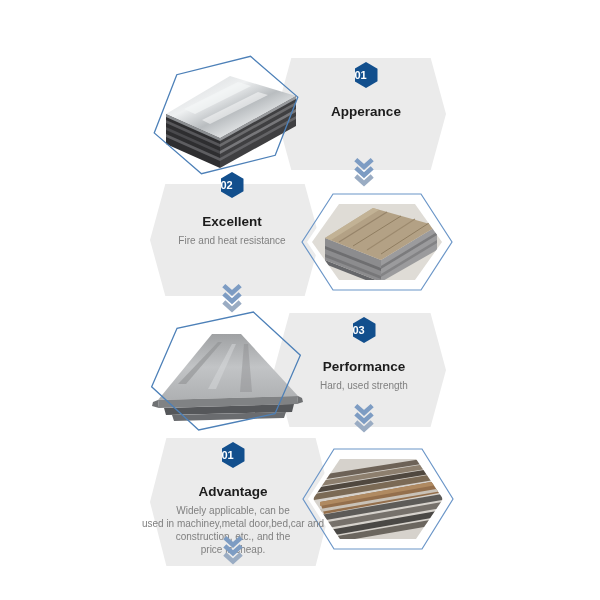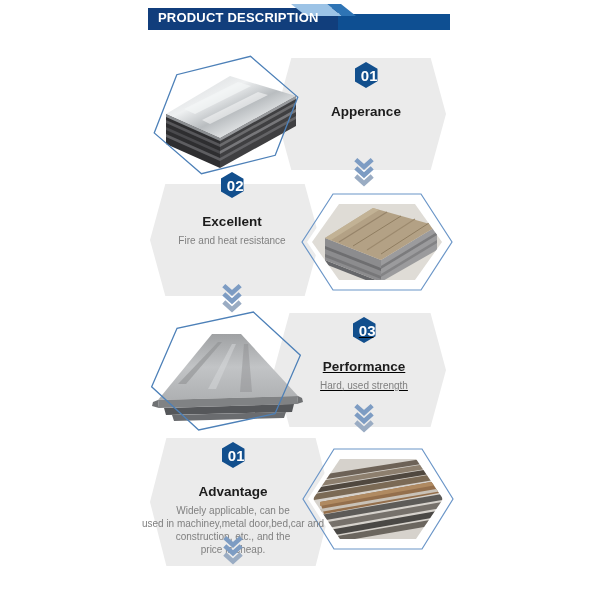--- a/index.html
+++ b/index.html
@@ -24,26 +24,26 @@
   }
   .p1{left:276px;top:58px;width:170px;height:112px;}
   .p2{left:150px;top:184px;width:170px;height:112px;}
   .p3{left:274px;top:313px;width:172px;height:114px;}
   .p4{left:150px;top:438px;width:182px;height:128px;}
 
   
   .sec-content{z-index:3;display:flex;flex-direction:column;align-items:center;text-align:center;}
   .c1{left:266px;top:62px;width:200px;}
   .c2{left:132px;top:172px;width:200px;}
-  .c3{left:264px;top:317px;width:200px;text-decoration:underline;}
+  .c3{left:264px;top:317px;width:200px;}
   .c4{left:133px;top:442px;width:200px;}
   .badge{
     width:23px;height:26px;background:#124f8d;color:#ffffff;
-    display:flex;align-items:center;justify-content:flex-end;
-    font-size:15px;font-weight:bold;
+    display:flex;align-items:center;justify-content:flex-start;
+    font-size:11px;font-weight:bold;
     clip-path:polygon(50% 0,100% 26%,100% 74%,50% 100%,0 74%,0 26%);
   }
   .sec-title{margin-top:16px;font-size:13.5px;font-weight:bold;color:#1c1c1c;}
   .sec-body{
     margin-top:5px;font-size:10px;line-height:13px;color:#808080;
     white-space:pre-line;
   }
 
   
   .photo{z-index:2;}
@@ -70,29 +70,20 @@
   <svg width="0" height="0" style="position:absolute" aria-hidden="true">
     <defs>
       <g id="chev">
         <polyline points="3,4 12,12 21,4" fill="none" stroke="#7d9cc3" stroke-width="5"></polyline>
         <polyline points="3,13 12,21 21,13" fill="none" stroke="#7d9cc3" stroke-width="5"></polyline>
         <polyline points="3,22 12,30 21,22" fill="none" stroke="#9aacc3" stroke-width="5"></polyline>
       </g>
     </defs>
   </svg>
 
-  <div class="abs header">
-    <svg width="302" height="26" viewBox="0 0 302 26">
-      <rect x="0" y="4" width="190" height="22" fill="#113e7c"></rect>
-      <rect x="190" y="10" width="112" height="16" fill="#0e4f92"></rect>
-      <polygon points="143,0 179,0 194,12 158,12" fill="#9cc3e6"></polygon>
-      <polygon points="179,0 194,12 208,12 193,0" fill="#2e74b5"></polygon>
-    </svg>
-    <div class="header-title">PRODUCT DESCRIPTION</div>
-  </div>
 
   <div class="abs panel p1"></div>
   <div class="abs panel p2"></div>
   <div class="abs panel p3"></div>
   <div class="abs panel p4"></div>
 
   <div class="abs sec-content c1">
     <div class="badge">
       <span>01</span>
     </div>

